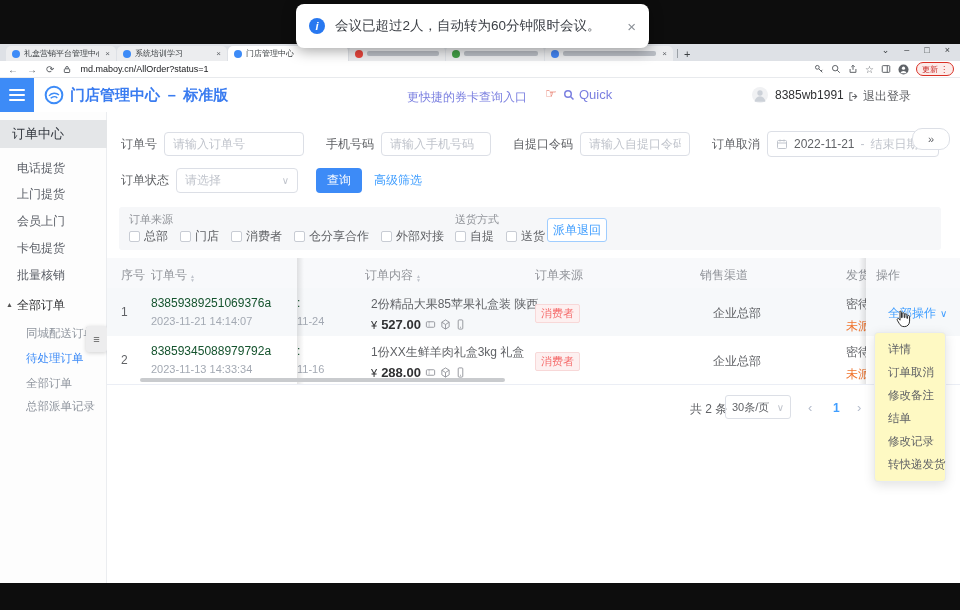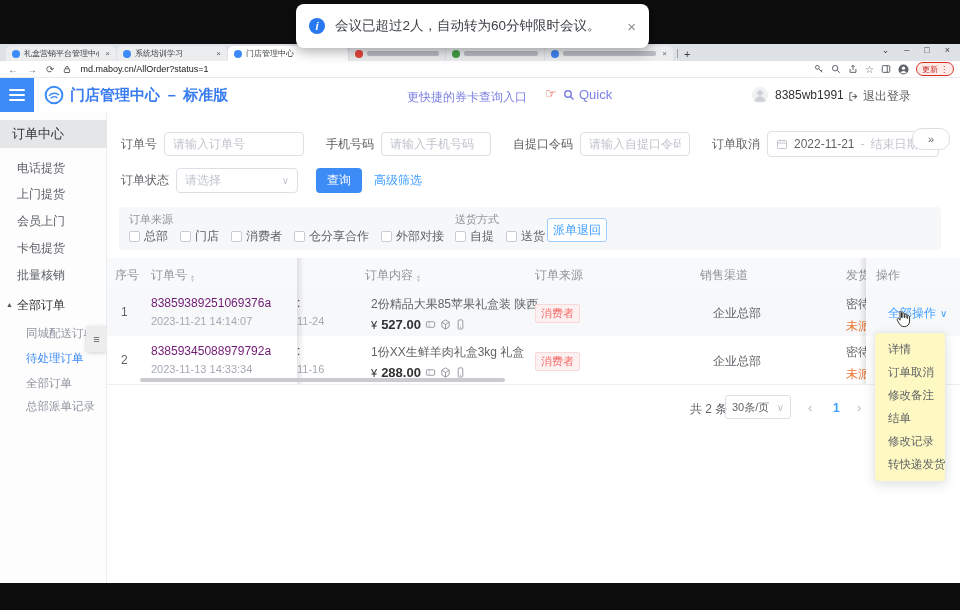--- a/index.html
+++ b/index.html
@@ -75,21 +75,21 @@
   .thead{position:absolute;left:0;right:0;top:146px;height:30px;background:#f8f9fb;border-bottom:1px solid #ebeef5;}
   .th{position:absolute;top:9px;font-size:12px;color:#909399;white-space:nowrap;}
   .sortwrap{display:inline-flex;flex-direction:column;line-height:4px;margin-left:3px;vertical-align:1px;}
   .sortwrap span{font-size:5px;color:#c0c4cc;}
   .trow{position:absolute;left:0;right:0;height:48px;border-bottom:1px solid #ebeef5;}
   .row1{top:176px;background:#f6f8fa;}
   .row2{top:224px;background:#fff;}
   .cell{position:absolute;white-space:nowrap;}
   .c-no{left:14px;top:17px;font-size:12px;color:#606266;}
   .c-order{left:44px;top:8px;}
-  .line1{font-size:12px;color:#701a75;}
+  .line1{font-size:12px;color:#14532d;}
   .line2{font-size:11px;color:#a3a9b3;margin-top:5px;}
   .c-clip{left:190px;top:8px;width:42px;overflow:hidden;}
   .c-content{left:244px;top:8px;width:186px;overflow:hidden;margin-left:20px;}
   .prodline{font-size:12px;color:#606266;overflow:hidden;white-space:nowrap;}
   .priceline{display:flex;align-items:center;gap:4px;margin-top:4px;}
   .cur{font-size:11px;color:#303133;}
   .price{font-size:13px;font-weight:bold;color:#303133;}
   .picon{display:inline-flex;}
   .c-source{left:428px;top:15px;}
   .badge-red{display:inline-block;font-size:11px;color:#f56c6c;background:#fdf0f0;border:1px solid #f8d8d8;
@@ -360,21 +360,21 @@
           </span>
         <span class="cbitem">
             <span class="cb"></span>
             <span>送货</span>
           </span>
       </div>
       <div class="btn-outline">派单退回</div>
     </div>
 
     <div class="thead">
-      <span class="th" style="left:8px">序号</span>
+      <span class="th" style="left:14px">序号</span>
       <span class="th" style="left:44px">
         <span>订单号</span><span class="sortwrap">
             <span>▲</span>
             <span>▼</span>
           </span>
       </span>
       <span class="th" style="left:258px">
         <span>订单内容</span><span class="sortwrap">
             <span>▲</span>
             <span>▼</span>

